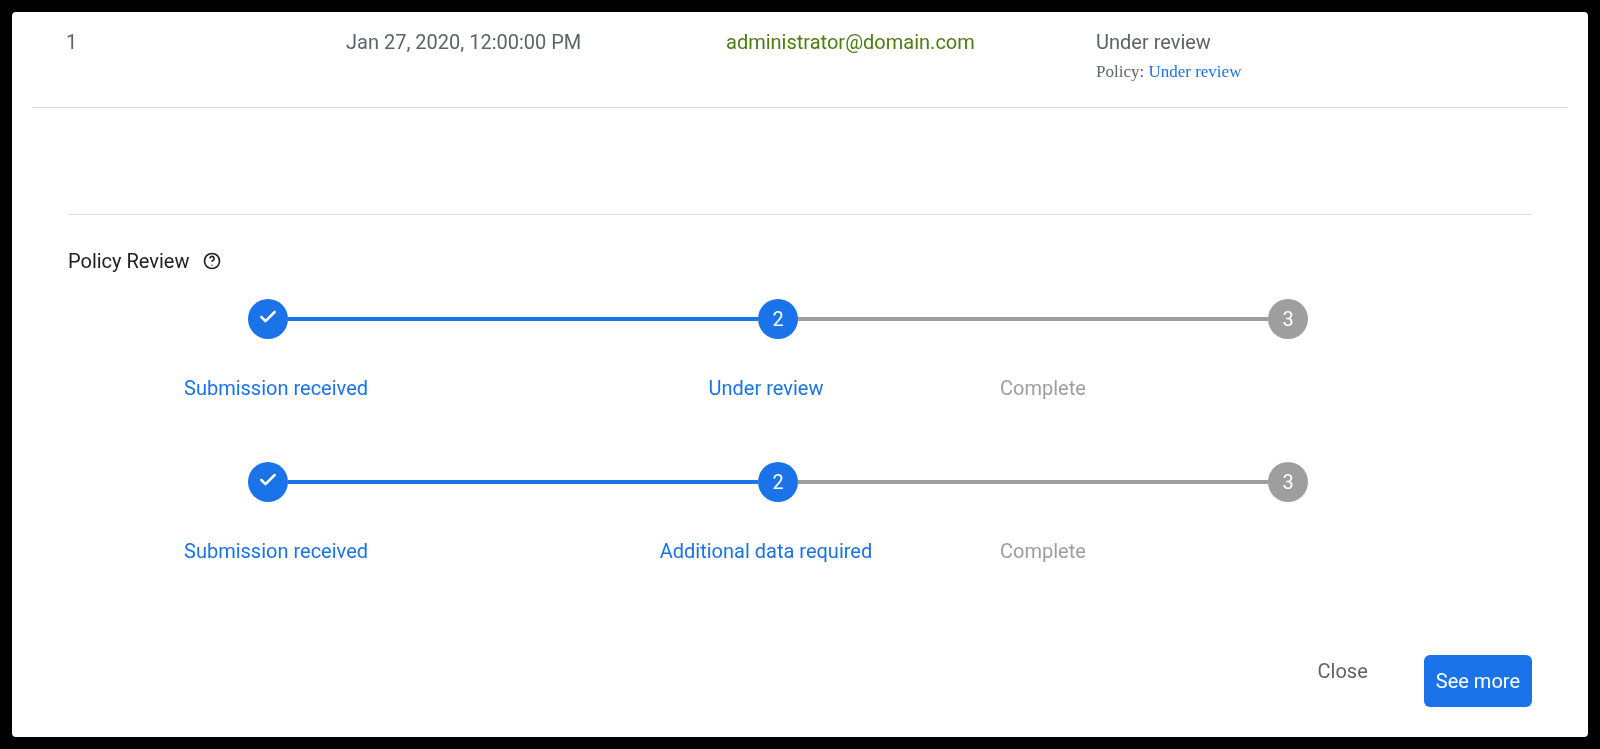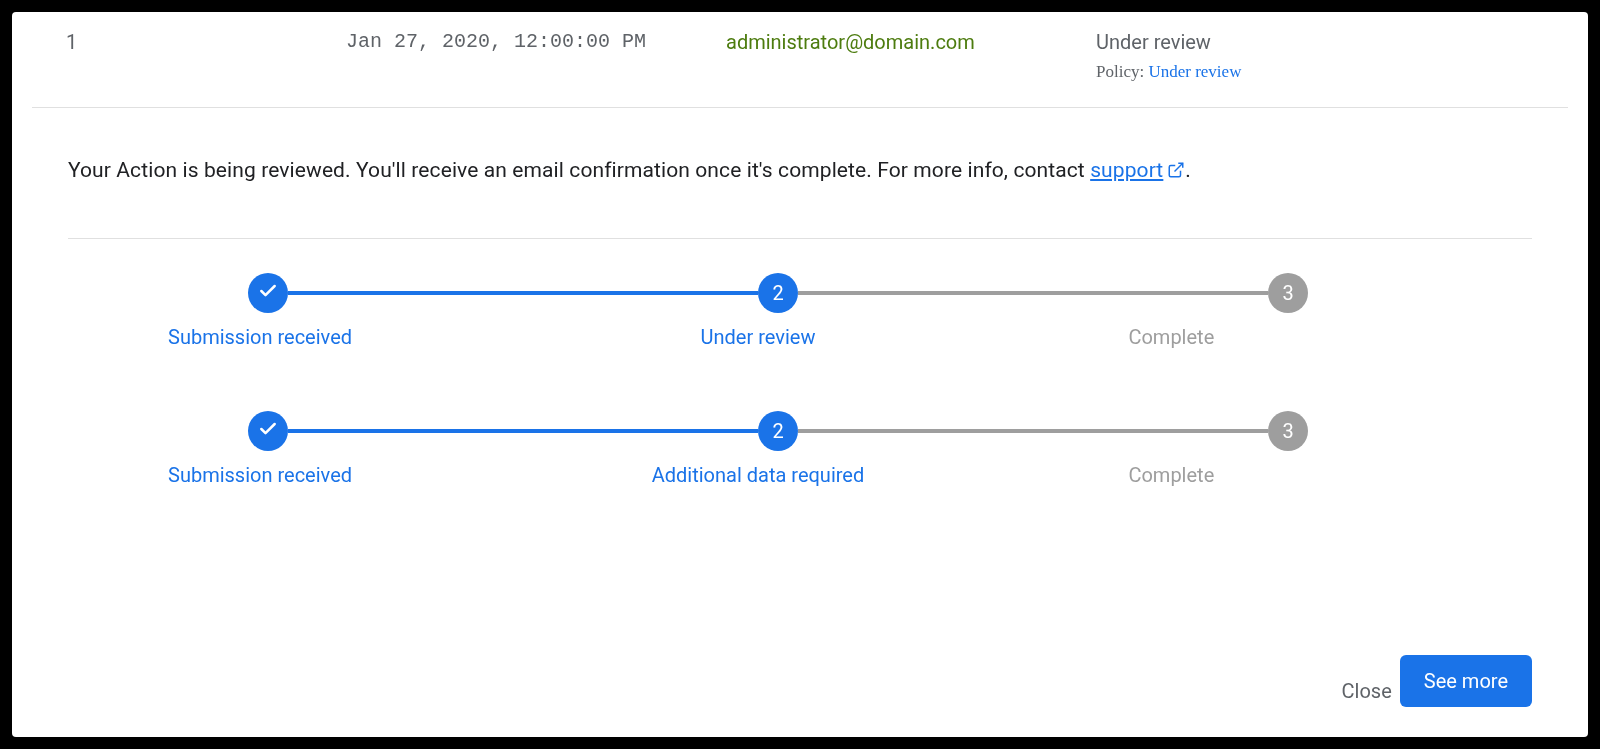--- a/index.html
+++ b/index.html
@@ -29,21 +29,21 @@
     display: flex;
     flex-direction: column;
     box-sizing: border-box;
   }
   .row-top {
     display: flex;
     align-items: flex-start;
     padding: 18px 0 22px 0;
   }
   .col-id     { flex: 0 0 280px;  padding-left: 54px;  color: #5f6368; font-size: 20px; }
-  .col-date   { flex: 0 0 380px;  color: #5f6368; font-size: 20px; font-family: Liberation Mono, monospace; }
+  .col-date   { flex: 0 0 380px;  color: #5f6368; font-size: 20px; }
   .col-email  { flex: 0 0 370px;  color: #4d7c0f; font-size: 20px; }
   .col-status { flex: 1 1 auto;   padding-right: 30px; }
   .col-status .headline { color: #5f6368; font-size: 20px; margin-bottom: 4px; }
   .col-status .line { color: #5f6368; font-size: 17px; line-height: 1.6; font-family: Liberation Serif, serif; }
   .col-status .link-inline { color: #1a73e8; text-decoration: none; cursor: pointer; }
   .hr-full {
     height: 1px;
     background: #e0e0e0;
     margin: 0 20px;
   }
@@ -108,53 +108,55 @@
   .node-grey  { background: #9e9e9e; }
   .step-bar {
     flex: 1 1 auto;
     height: 4px;
   }
   .bar-blue  { background: #1a73e8; }
   .bar-grey  { background: #9e9e9e; }
   .step-labels {
     display: flex;
     justify-content: space-between;
-    margin-top: 12px;
+    margin-top: 37px;
+    padding-left: 16px;
   }
   .step-label {
     font-size: 20px;
     flex: 0 0 33.33%;
   }
   .step-label.first  { text-align: left;   margin-left: -80px; }
   .step-label.center { text-align: center; }
-  .step-label.last   { text-align: center;  margin-right: -40px;}
+  .step-label.last   { text-align: left;  margin-right: -40px;}
   .lab-blue { color: #1a73e8; }
   .lab-grey { color: #9e9e9e; }
   .footer-btns {
     position: absolute;
     right: 56px;
     bottom: 30px;
     display: flex;
-    align-items: flex-end;
+    align-items: flex-start;
+    gap: 48px;
   }
   .btn-flat {
     background: none;
     border: none;
     font-size: 20px;
     color: #5f6368;
     cursor: pointer;
     padding: 4px 8px;
     font-family: inherit;
   }
   .btn-primary {
     background: #1a73e8;
     border: none;
     color: #fff;
     font-size: 20px;
-    padding: 14px 24px;
+    padding: 14px 12px;
     border-radius: 6px;
     cursor: pointer;
     font-family: inherit;
   }
 </style>
 </head>
 <body>
 
 <div class="frame">
   <div class="inner">
@@ -168,30 +170,33 @@
         <div class="line">
           <span>Policy: </span><a class="link-inline">Under review</a>
         </div>
       </div>
     </div>
 
     <div class="hr-full"></div>
 
     <div class="body">
 
-      <div class="info-text">
-        <span>Your Action is being reviewed. You'll receive an email confirmation once it's complete. For more info, contact </span><a><span>support</span><span class="ext-icon"><svg width="18" height="18" viewBox="0 0 24 24" fill="none" stroke="#1a73e8" stroke-width="2">
-                <path d="M18 13v6a2 2 0 0 1-2 2H5a2 2 0 0 1-2-2V8a2 2 0 0 1 2-2h6"></path>
-                <polyline points="15 3 21 3 21 9"></polyline>
-                <line x1="10" y1="14" x2="21" y2="3"></line>
-              </svg></span></a><span>.</span>
-      </div>
 
       <div class="hr-body"></div>
 
+      <div class="section-title">
+        <span>Policy Review</span>
+        <span class="help-ic">
+          <svg width="20" height="20" viewBox="0 0 24 24" fill="none" stroke="#202124" stroke-width="2">
+              <circle cx="12" cy="12" r="9"></circle>
+              <path d="M9.5 9a2.5 2.5 0 1 1 3.5 2.3c-.8.4-1 .9-1 1.7"></path>
+              <circle cx="12" cy="17" r="0.8" fill="#202124" stroke="none"></circle>
+            </svg>
+        </span>
+      </div>
       <div class="stepper-wrap">
         <div class="stepper-line">
           <div class="step-node node-blue">
             <span><svg width="20" height="20" viewBox="0 0 24 24" fill="none" stroke="#fff" stroke-width="3" stroke-linecap="round" stroke-linejoin="round">
                   <polyline points="20 6 9 17 4 12"></polyline>
                 </svg></span>
           </div>
           <div class="step-bar bar-blue"></div>
           <div class="step-node node-blue">2</div>
           <div class="step-bar bar-grey"></div>

